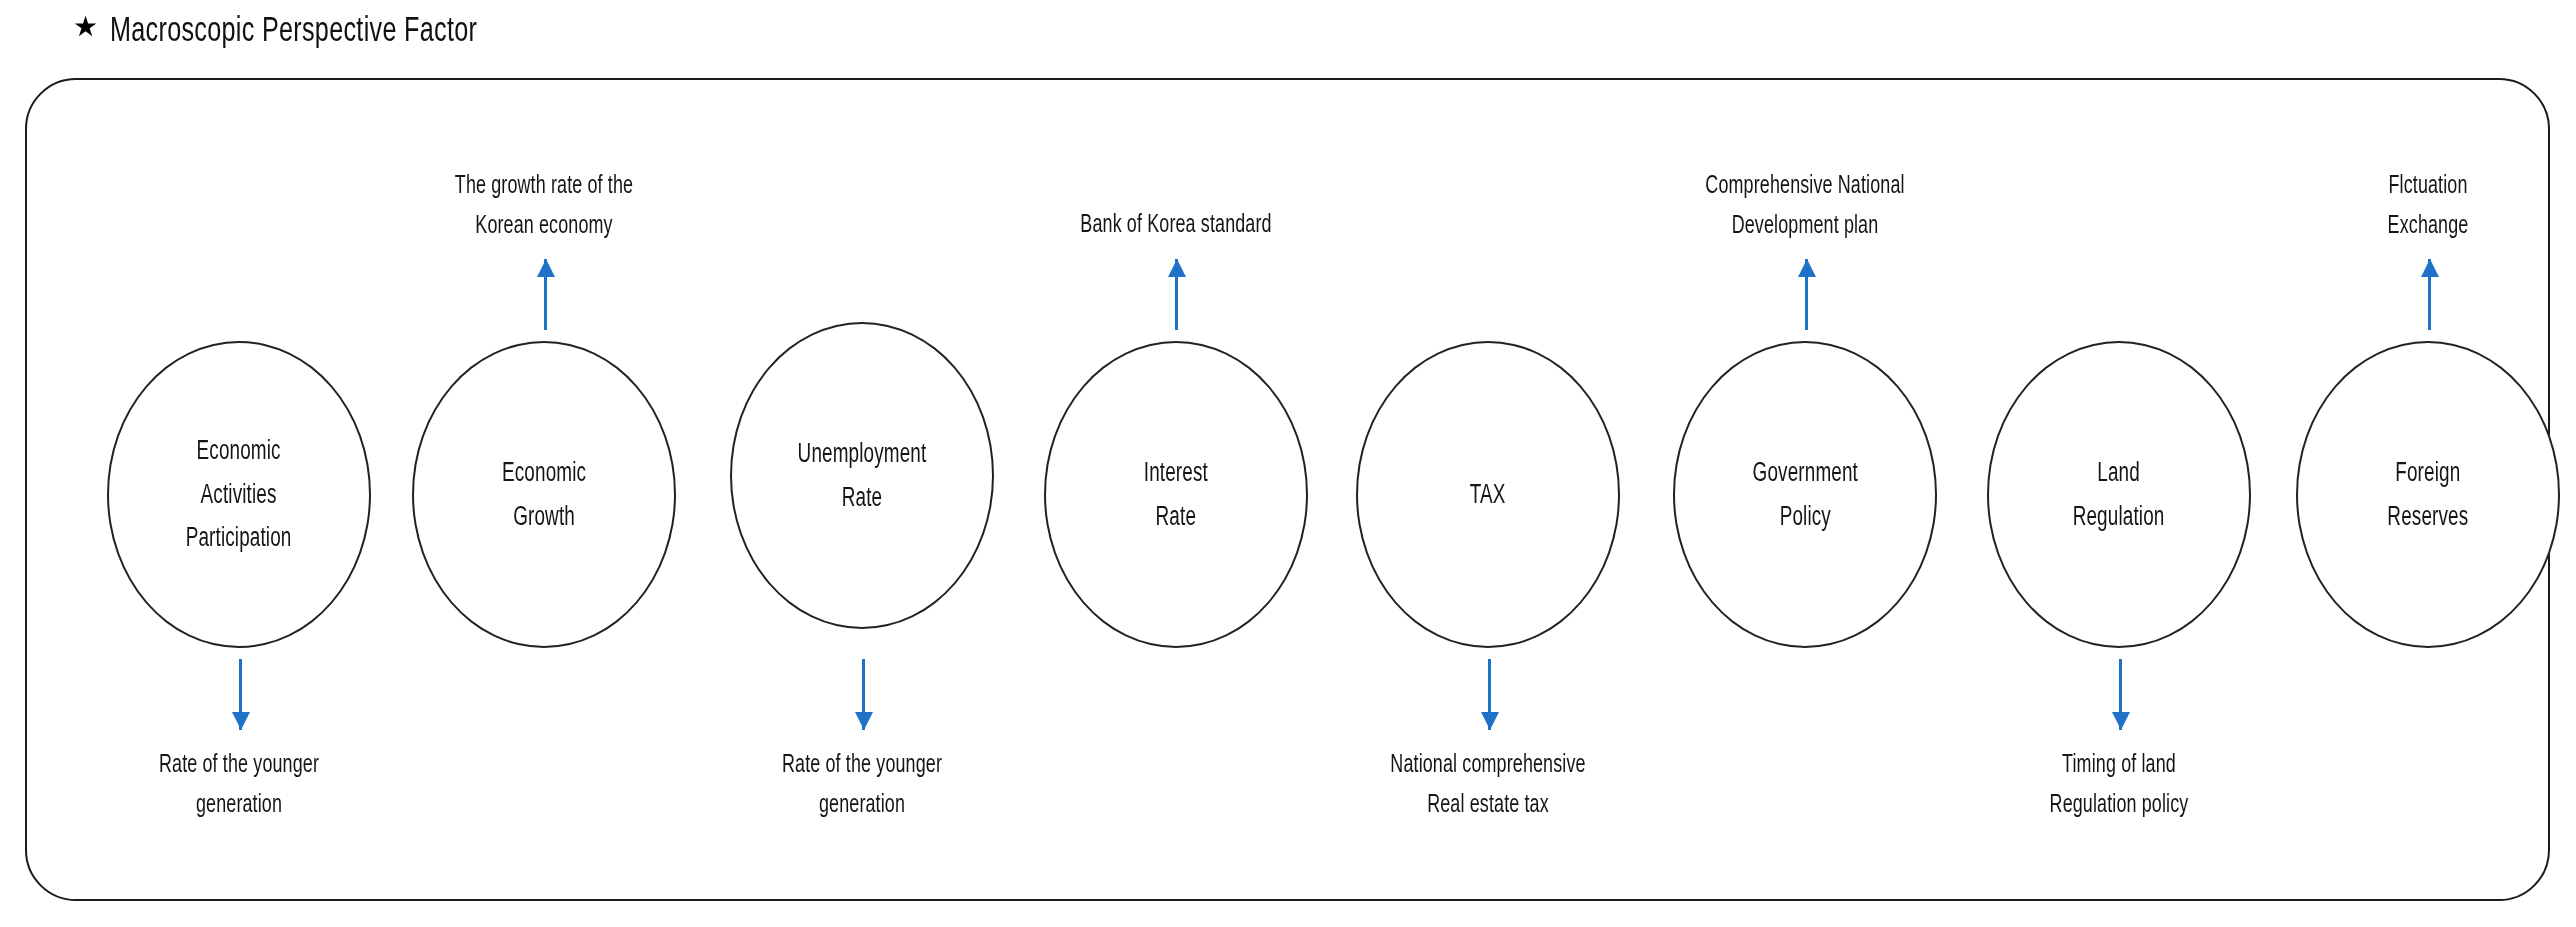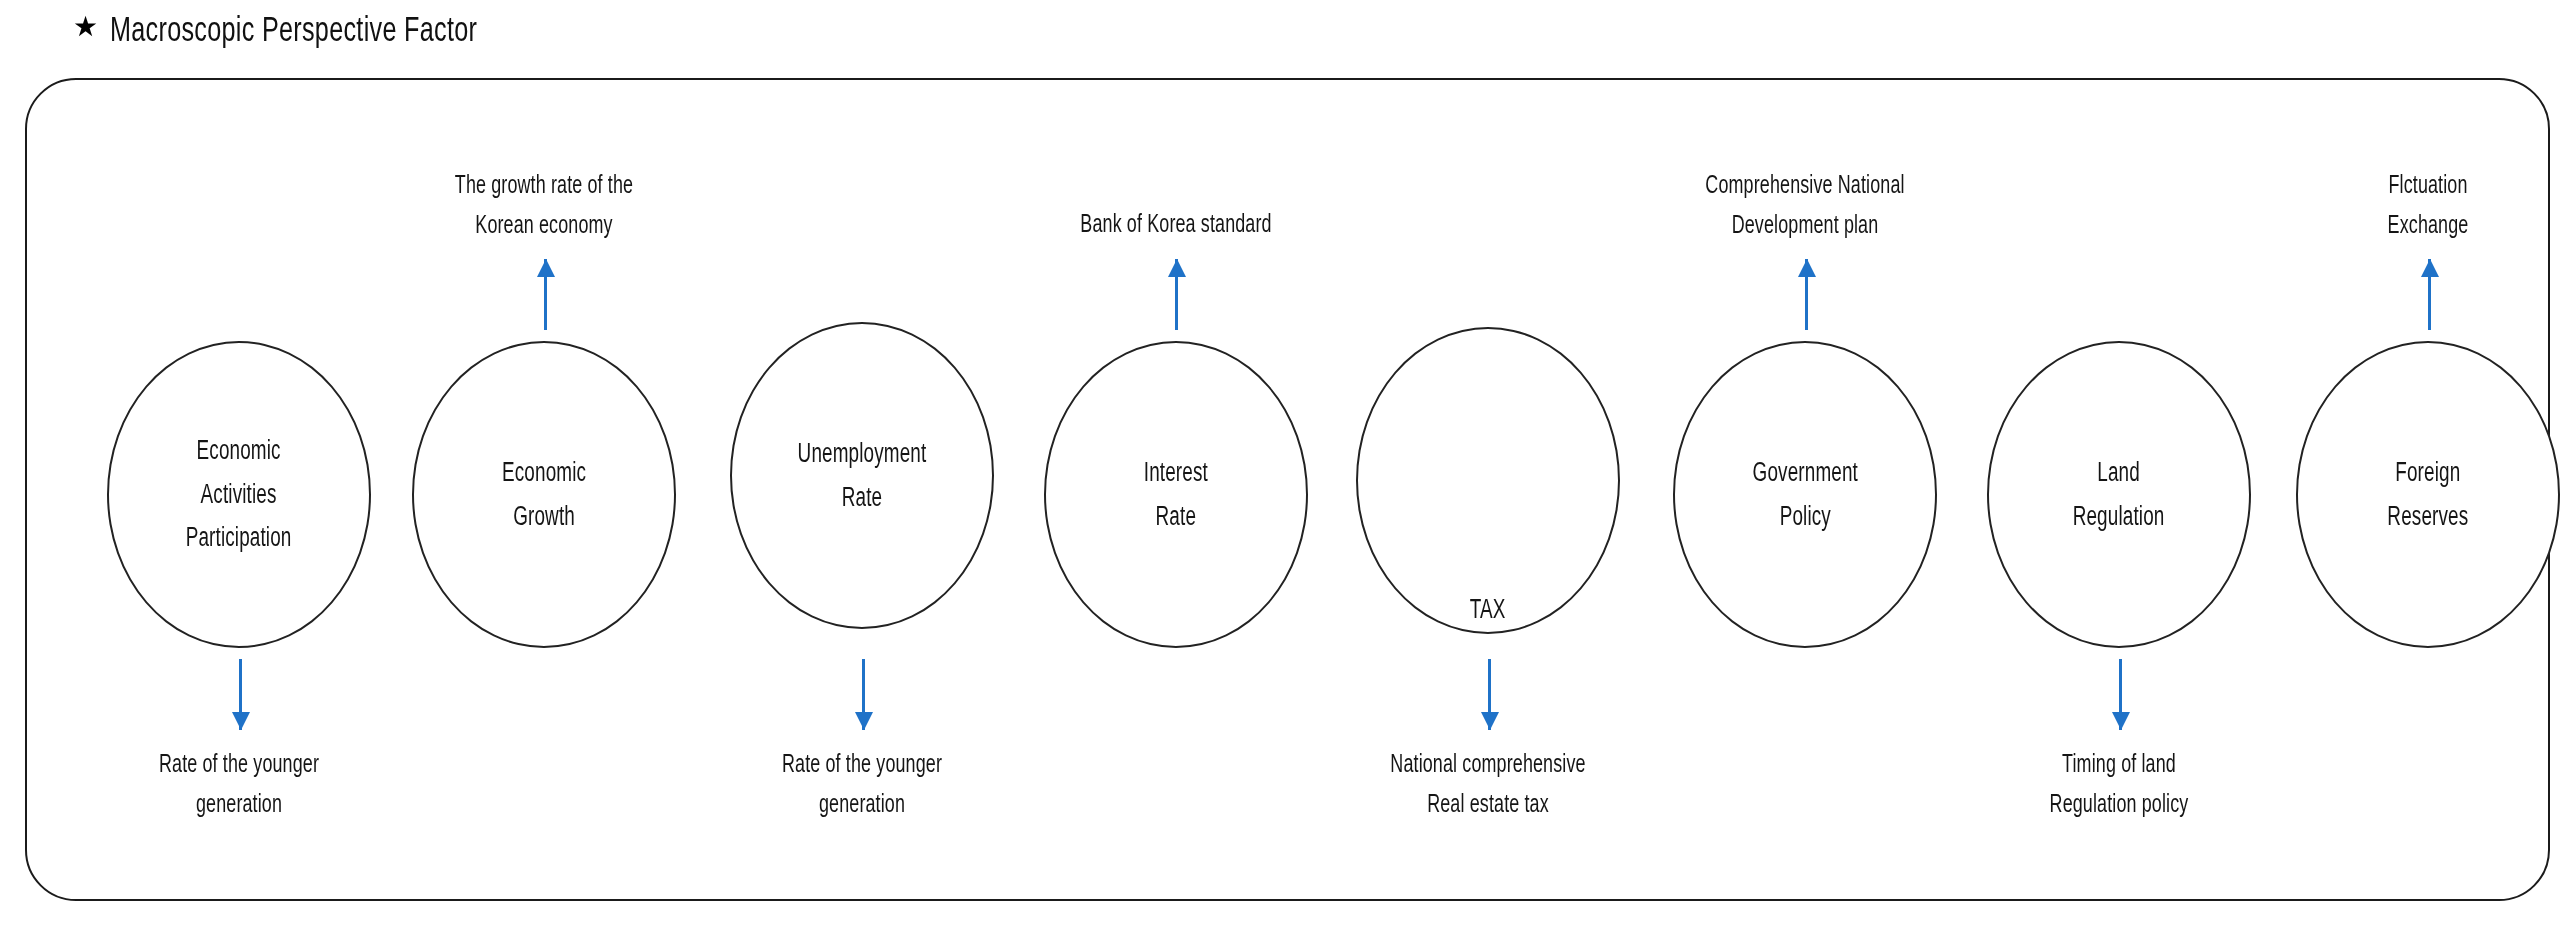--- a/index.html
+++ b/index.html
@@ -141,21 +141,21 @@
         <div class="ellipse-label">Interest
 Rate</div>
       </div>
       <div class="conn" style="left: 1175px; top: 259px; height: 71px;">
         <div class="shaft" style="height: 71px;"></div>
         <div class="head up"></div>
       </div>
       <div class="caption" style="width: 462px; left: 945px; top: 204px;">Bank of Korea standard</div>
     </div>
     <div class="node">
-      <div class="ellipse" style="left: 1356px; top: 327px; width: 264px; height: 307px; align-items: flex-end;">
+      <div class="ellipse" style="left: 1356px; top: 341px; width: 264px; height: 307px;">
         <div class="ellipse-label">TAX</div>
       </div>
       <div class="conn" style="left: 1488px; top: 659px; height: 71px;">
         <div class="shaft" style="height: 71px;"></div>
         <div class="head down"></div>
       </div>
       <div class="caption" style="width: 462px; left: 1257px; top: 744px;">National comprehensive
 Real estate tax</div>
     </div>
     <div class="node">

